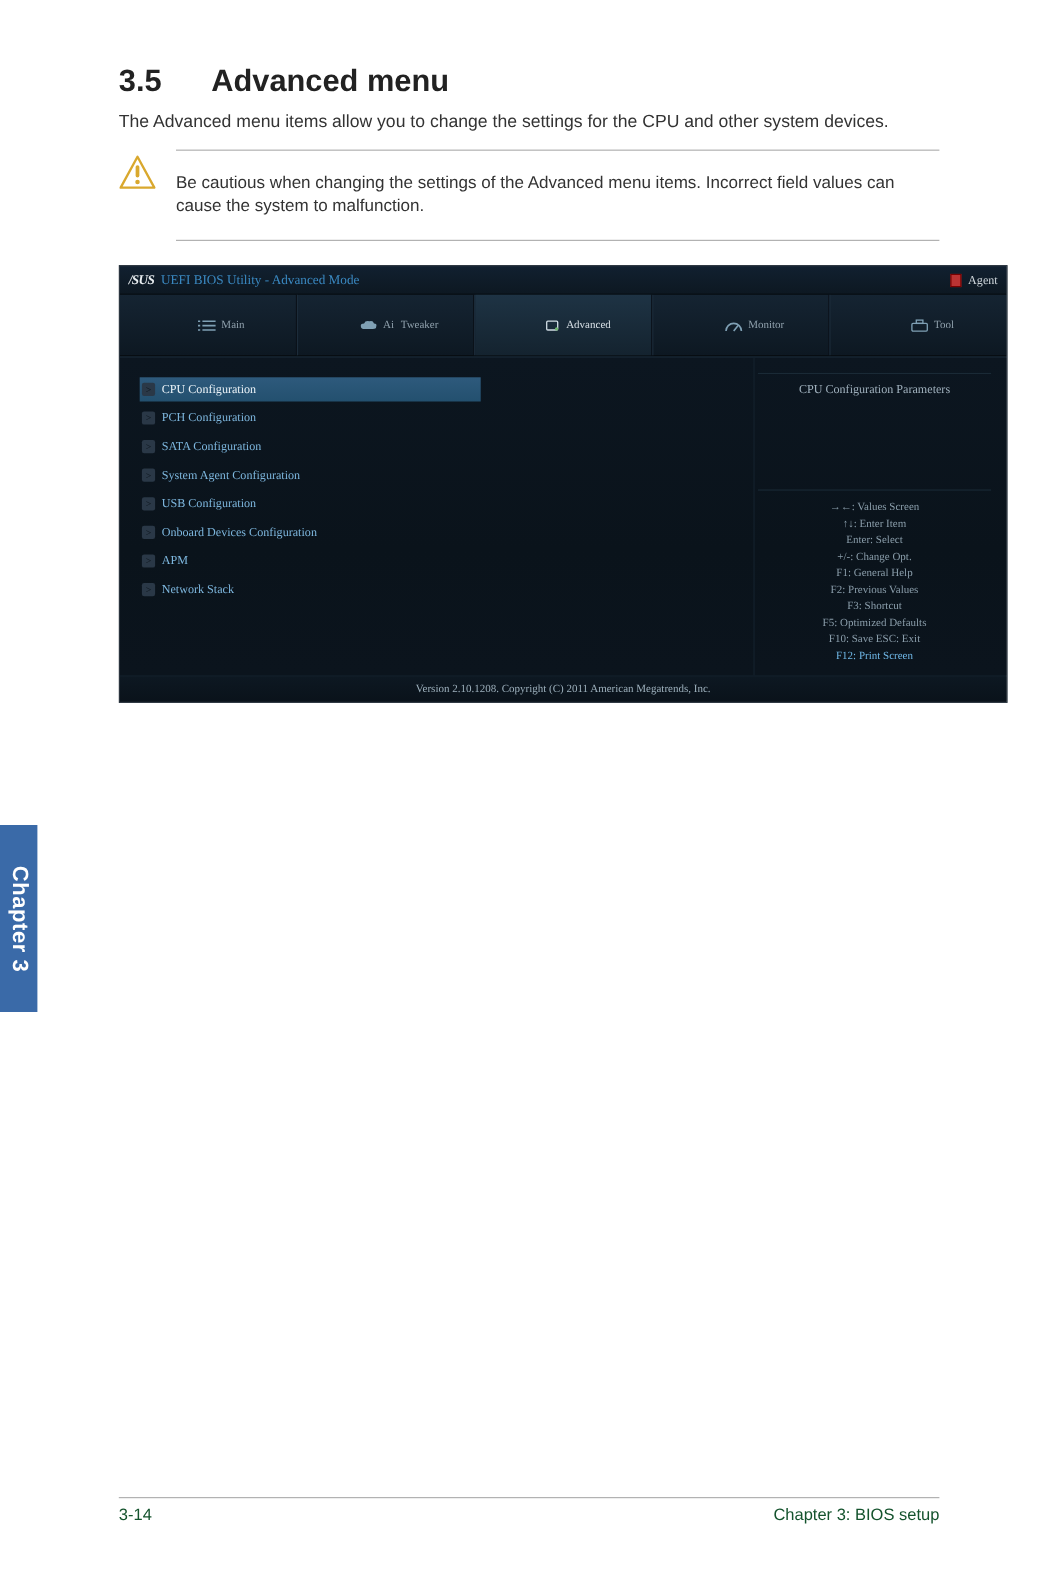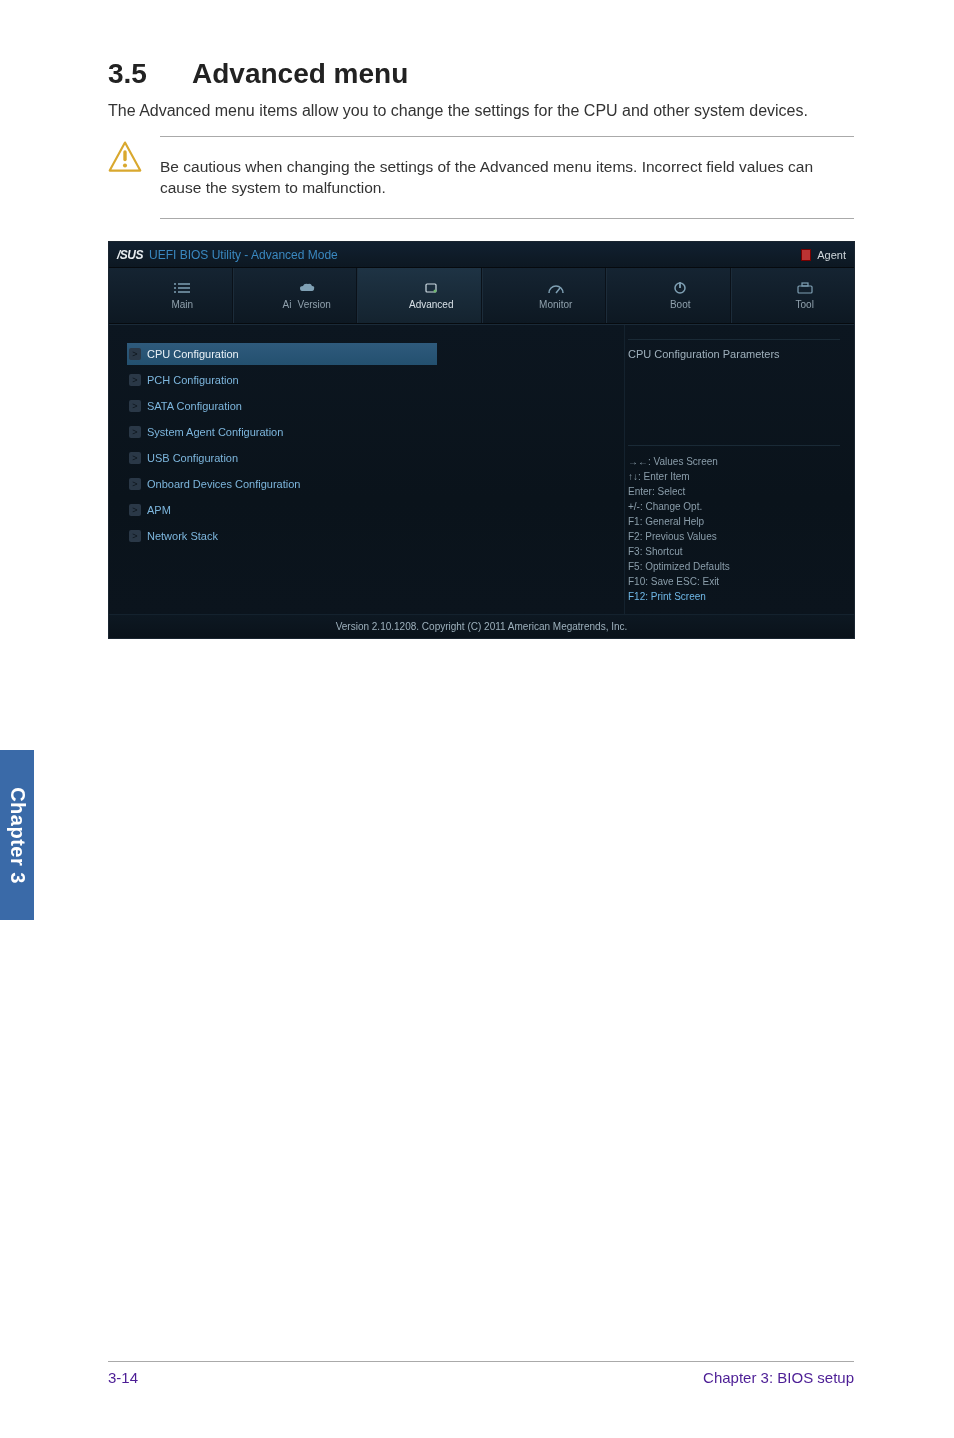--- a/index.html
+++ b/index.html
@@ -40,28 +40,29 @@
     border-top: 1px solid #aaa;
     border-bottom: 1px solid #aaa;
     padding: 20px 0;
     font-size: 15.5px;
     line-height: 1.35;
     color: #333;
   }
   .warn-svg { width: 34px; height: 34px; }
 
   .bios {
-    width: 747px;
+    width: 808px;
     border: 1px solid #1a2530;
     background: linear-gradient(#0e1a24, #0b141d 40%, #0a121a);
     color: #cfd6db;
-    font-family: Liberation Sans, sans-serif;
+    font-family: Liberation Serif, serif;
     font-size: 11px;
     position: relative;
     margin-top: 6px;
+    text-align: center;
   }
   .bios-titlebar {
     height: 26px;
     background: linear-gradient(#112030, #0d1822);
     display: flex;
     align-items: center;
     padding: 0 8px;
     border-bottom: 1px solid #060a0e;
   }
   .bios-logo {
@@ -88,21 +89,21 @@
 
   .bios-tabs {
     display: flex;
     height: 56px;
     background: linear-gradient(#152432, #0d1822);
     border-bottom: 1px solid #060a0e;
   }
   .bios-tab {
     flex: 1;
     display: flex;
-    flex-direction: column;
+    flex-direction: row;
     align-items: center;
     justify-content: center;
     gap: 4px;
     color: #8fa0ac;
     border-right: 1px solid #0a1119;
     border-left: 1px solid #1c2c3a;
     position: relative;
     padding-left: 24px;
   }
   .bios-tab:first-child { border-left: none; }
@@ -208,21 +209,21 @@
   
   .page-footer {
     position: absolute;
     left: 0; right: 0;
     bottom: 52px;
     padding: 0 100px 0 108px;
     display: flex;
     justify-content: space-between;
     align-items: flex-end;
     font-size: 15px;
-    color: #4c1d95;
+    color: #14532d;
   }
   .page-footer .rule {
     position: absolute;
     left: 108px; right: 100px;
     top: -8px;
     border-top: 1px solid #aaa;
     height: 0;
   }
 
   .ai-spacer { display:inline-block; width:6px; }
@@ -272,48 +273,39 @@
             </svg>
         </span>
         <span class="tab-label">Main</span>
       </div>
       <div class="bios-tab">
         <span class="tab-icon">
           <svg width="18" height="12" viewBox="0 0 18 12">
               <path d="M4 9 Q2 9 2 6 Q2 4 5 4 Q6 1 10 2 Q13 1 14 4 Q17 4 16 7 Q16 9 13 9 Z" fill="#7fa0b4"></path>
             </svg>
         </span>
-        <span class="tab-label"><span>Ai</span><span class="ai-spacer"></span><span>Version</span></span>
+        <span class="tab-label"><span>Ai</span><span class="ai-spacer"></span><span>Tweaker</span></span>
       </div>
       <div class="bios-tab active">
         <span class="tab-icon">
           <svg width="18" height="14" viewBox="0 0 18 14">
               <rect x="4" y="3" width="10" height="8" rx="1" fill="none" stroke="#cfdce4" stroke-width="1.2"></rect>
               <circle cx="13" cy="10" r="1.5" fill="#6fb76f"></circle>
             </svg>
         </span>
         <span class="tab-label">Advanced</span>
       </div>
       <div class="bios-tab">
         <span class="tab-icon">
           <svg width="18" height="14" viewBox="0 0 18 14">
               <path d="M2 12 A7 7 0 0 1 16 12" fill="none" stroke="#7fa0b4" stroke-width="1.5"></path>
               <line x1="9" y1="12" x2="13" y2="7" stroke="#7fa0b4" stroke-width="1.5"></line>
             </svg>
         </span>
         <span class="tab-label">Monitor</span>
-      </div>
-      <div class="bios-tab">
-        <span class="tab-icon">
-          <svg width="16" height="16" viewBox="0 0 16 16">
-              <circle cx="8" cy="8" r="5" fill="none" stroke="#7fa0b4" stroke-width="1.5"></circle>
-              <line x1="8" y1="2" x2="8" y2="8" stroke="#7fa0b4" stroke-width="1.8"></line>
-            </svg>
-        </span>
-        <span class="tab-label">Boot</span>
       </div>
       <div class="bios-tab">
         <span class="tab-icon">
           <svg width="18" height="12" viewBox="0 0 18 12">
               <rect x="2" y="4" width="14" height="7" rx="1" fill="none" stroke="#7fa0b4" stroke-width="1.2"></rect>
               <rect x="6" y="1" width="6" height="3" fill="none" stroke="#7fa0b4" stroke-width="1.2"></rect>
             </svg>
         </span>
         <span class="tab-label">Tool</span>
       </div>

